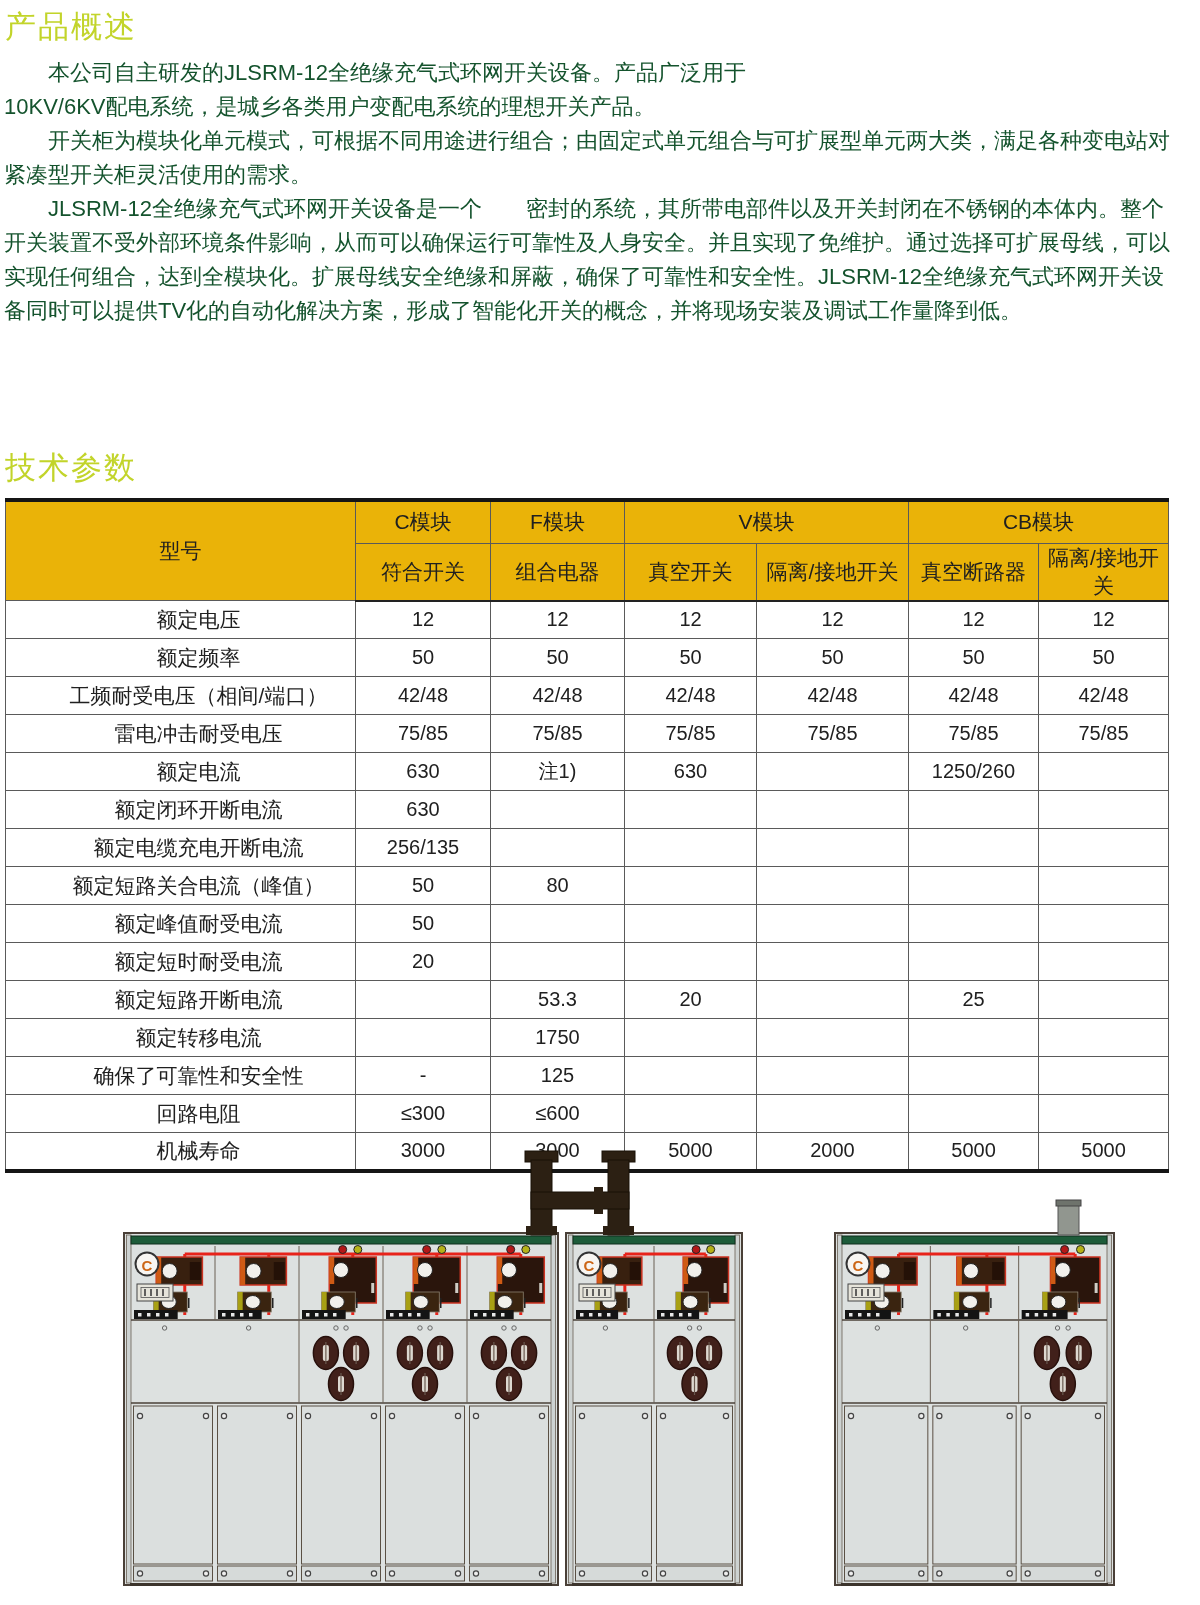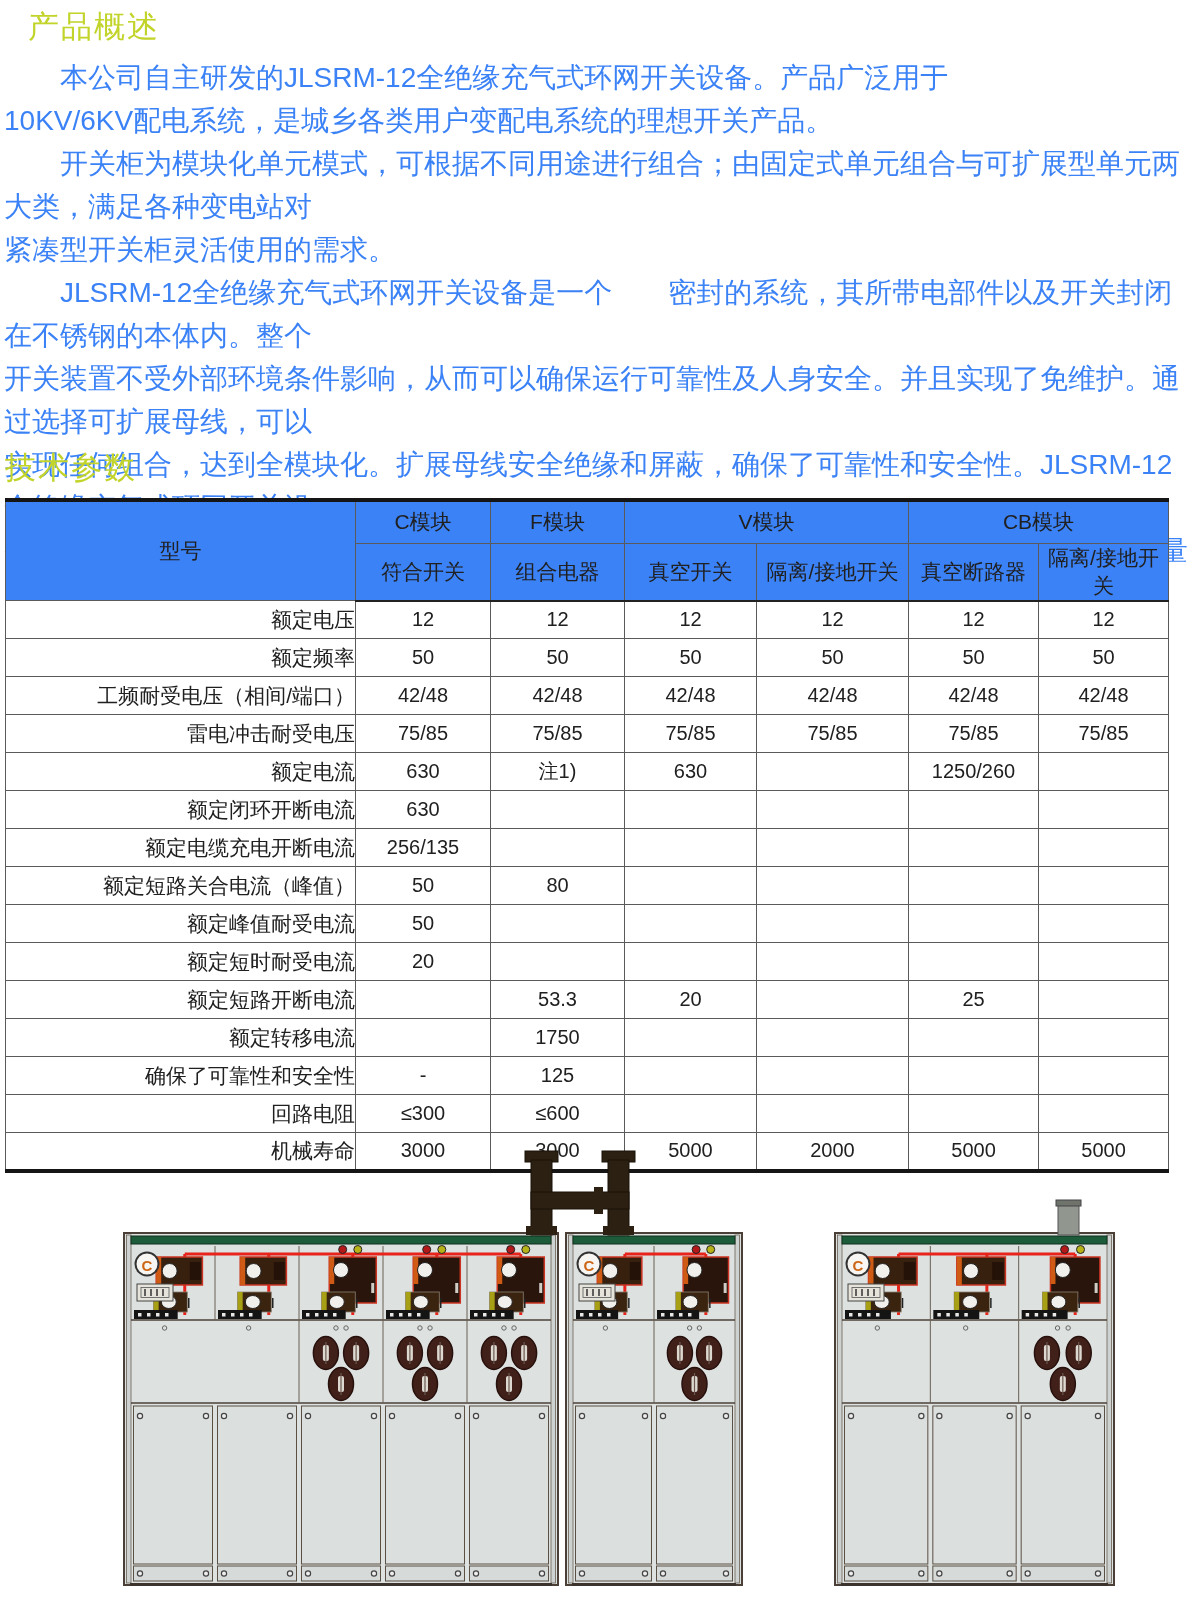--- a/index.html
+++ b/index.html
@@ -5,43 +5,43 @@
   html,body{margin:0;padding:0;}
   body{
     width:1200px;height:1605px;position:relative;background:#ffffff;
     font-family:"Liberation Sans","DejaVu Sans",sans-serif;color:#242424;
     overflow:hidden;
   }
   .sec-title{
     position:absolute;left:5px;margin:0;font-size:31px;font-weight:500;
     color:#c2d42a;letter-spacing:2px;
   }
-  #title-overview{top:6px;margin-left:23px;}
+  #title-overview{top:6px;}
   #title-specs{top:447px;text-align:right;}
   .paras{position:absolute;left:4px;top:56px;width:1192px;}
   .paras p{
-    margin:0;font-size:28px;line-height:43px;text-indent:2em;
-    white-space:pre-wrap;color:#3b82f6;
+    margin:0;font-size:22px;line-height:34px;text-indent:2em;
+    white-space:pre-wrap;color:#14532d;
   }
   table.spec{
     position:absolute;left:5px;top:498px;width:1163px;
     border-collapse:collapse;table-layout:fixed;
     border-top:4px solid #151515;border-bottom:4px solid #151515;
     border-left:1.5px solid #5a5a5a;border-right:1.5px solid #5a5a5a;
   }
   table.spec th,table.spec td{
     border:1.5px solid #5a5a5a;font-weight:400;font-size:20px;color:#202020;
     text-align:center;vertical-align:middle;padding:0;overflow:hidden;
   }
-  table.spec thead th{background:#3b82f6;font-size:21px;}
+  table.spec thead th{background:#eab308;font-size:21px;}
   table.spec thead tr{height:43px;}
   table.spec thead tr:last-child th{border-bottom:2.5px solid #222;}
   table.spec tbody tr{height:38px;}
   table.spec tbody td{background:#ffffff;}
-  table.spec td.lbl{text-align:right;padding-left:36px;font-size:21px;}
+  table.spec td.lbl{text-align:center;padding-left:36px;font-size:21px;}
   .equip{position:absolute;left:0;top:1140px;width:1200px;height:465px;}
   .equip svg{display:block;}
 </style>
 </head>
 <body>
 
 <h2 class="sec-title" id="title-overview">产品概述</h2>
 
 <div class="paras" id="paras">
     <p>本公司自主研发的JLSRM-12全绝缘充气式环网开关设备。产品广泛用于

